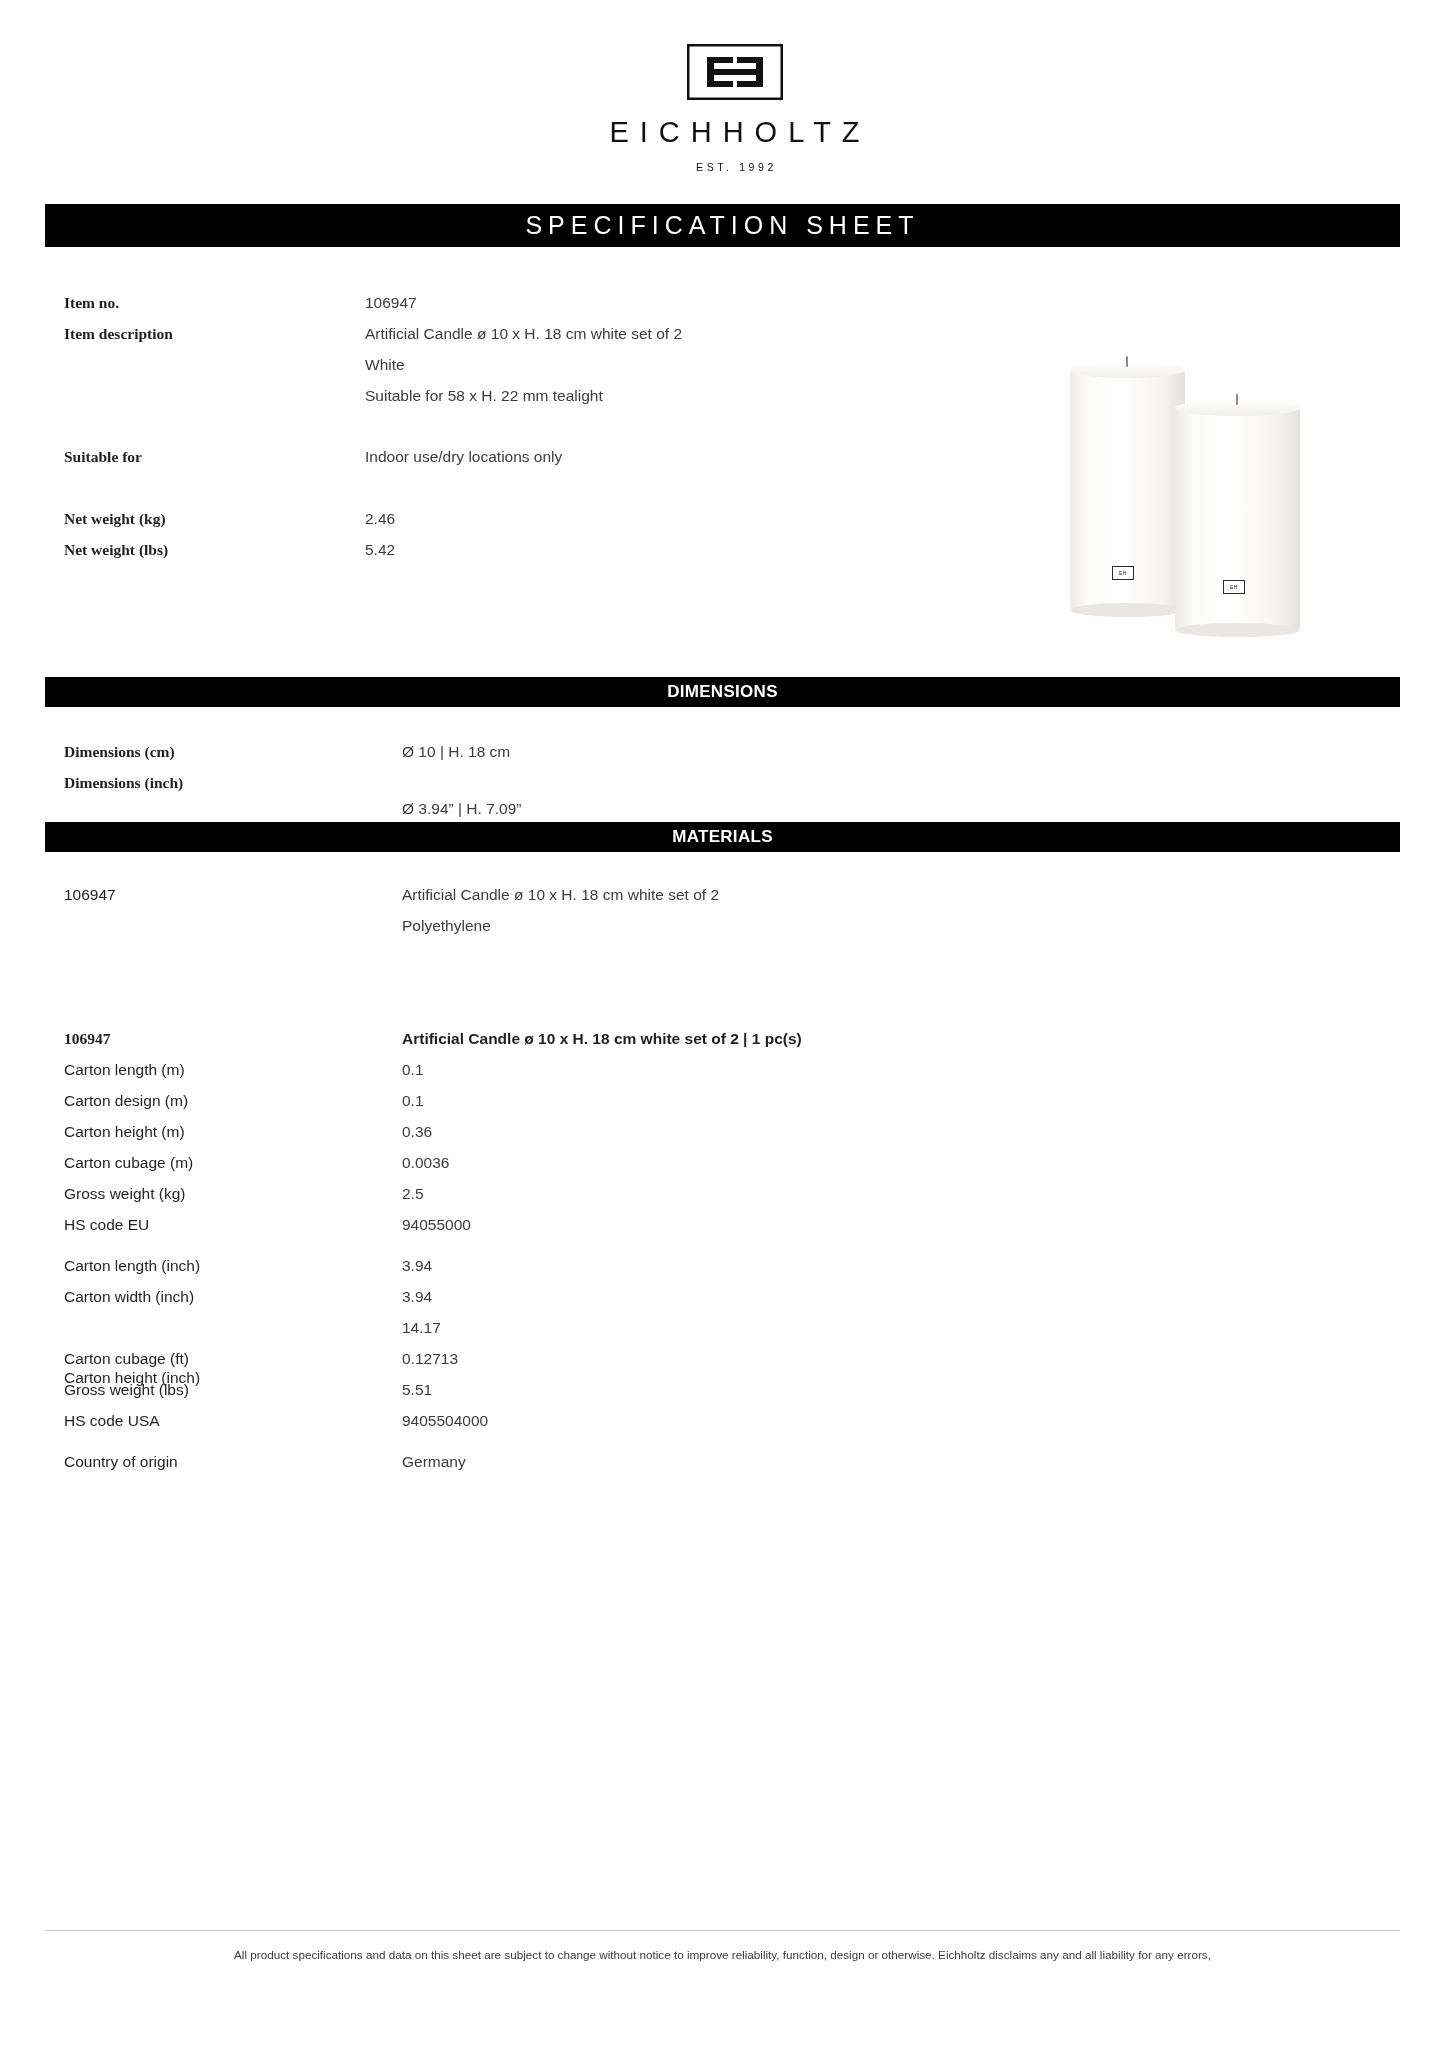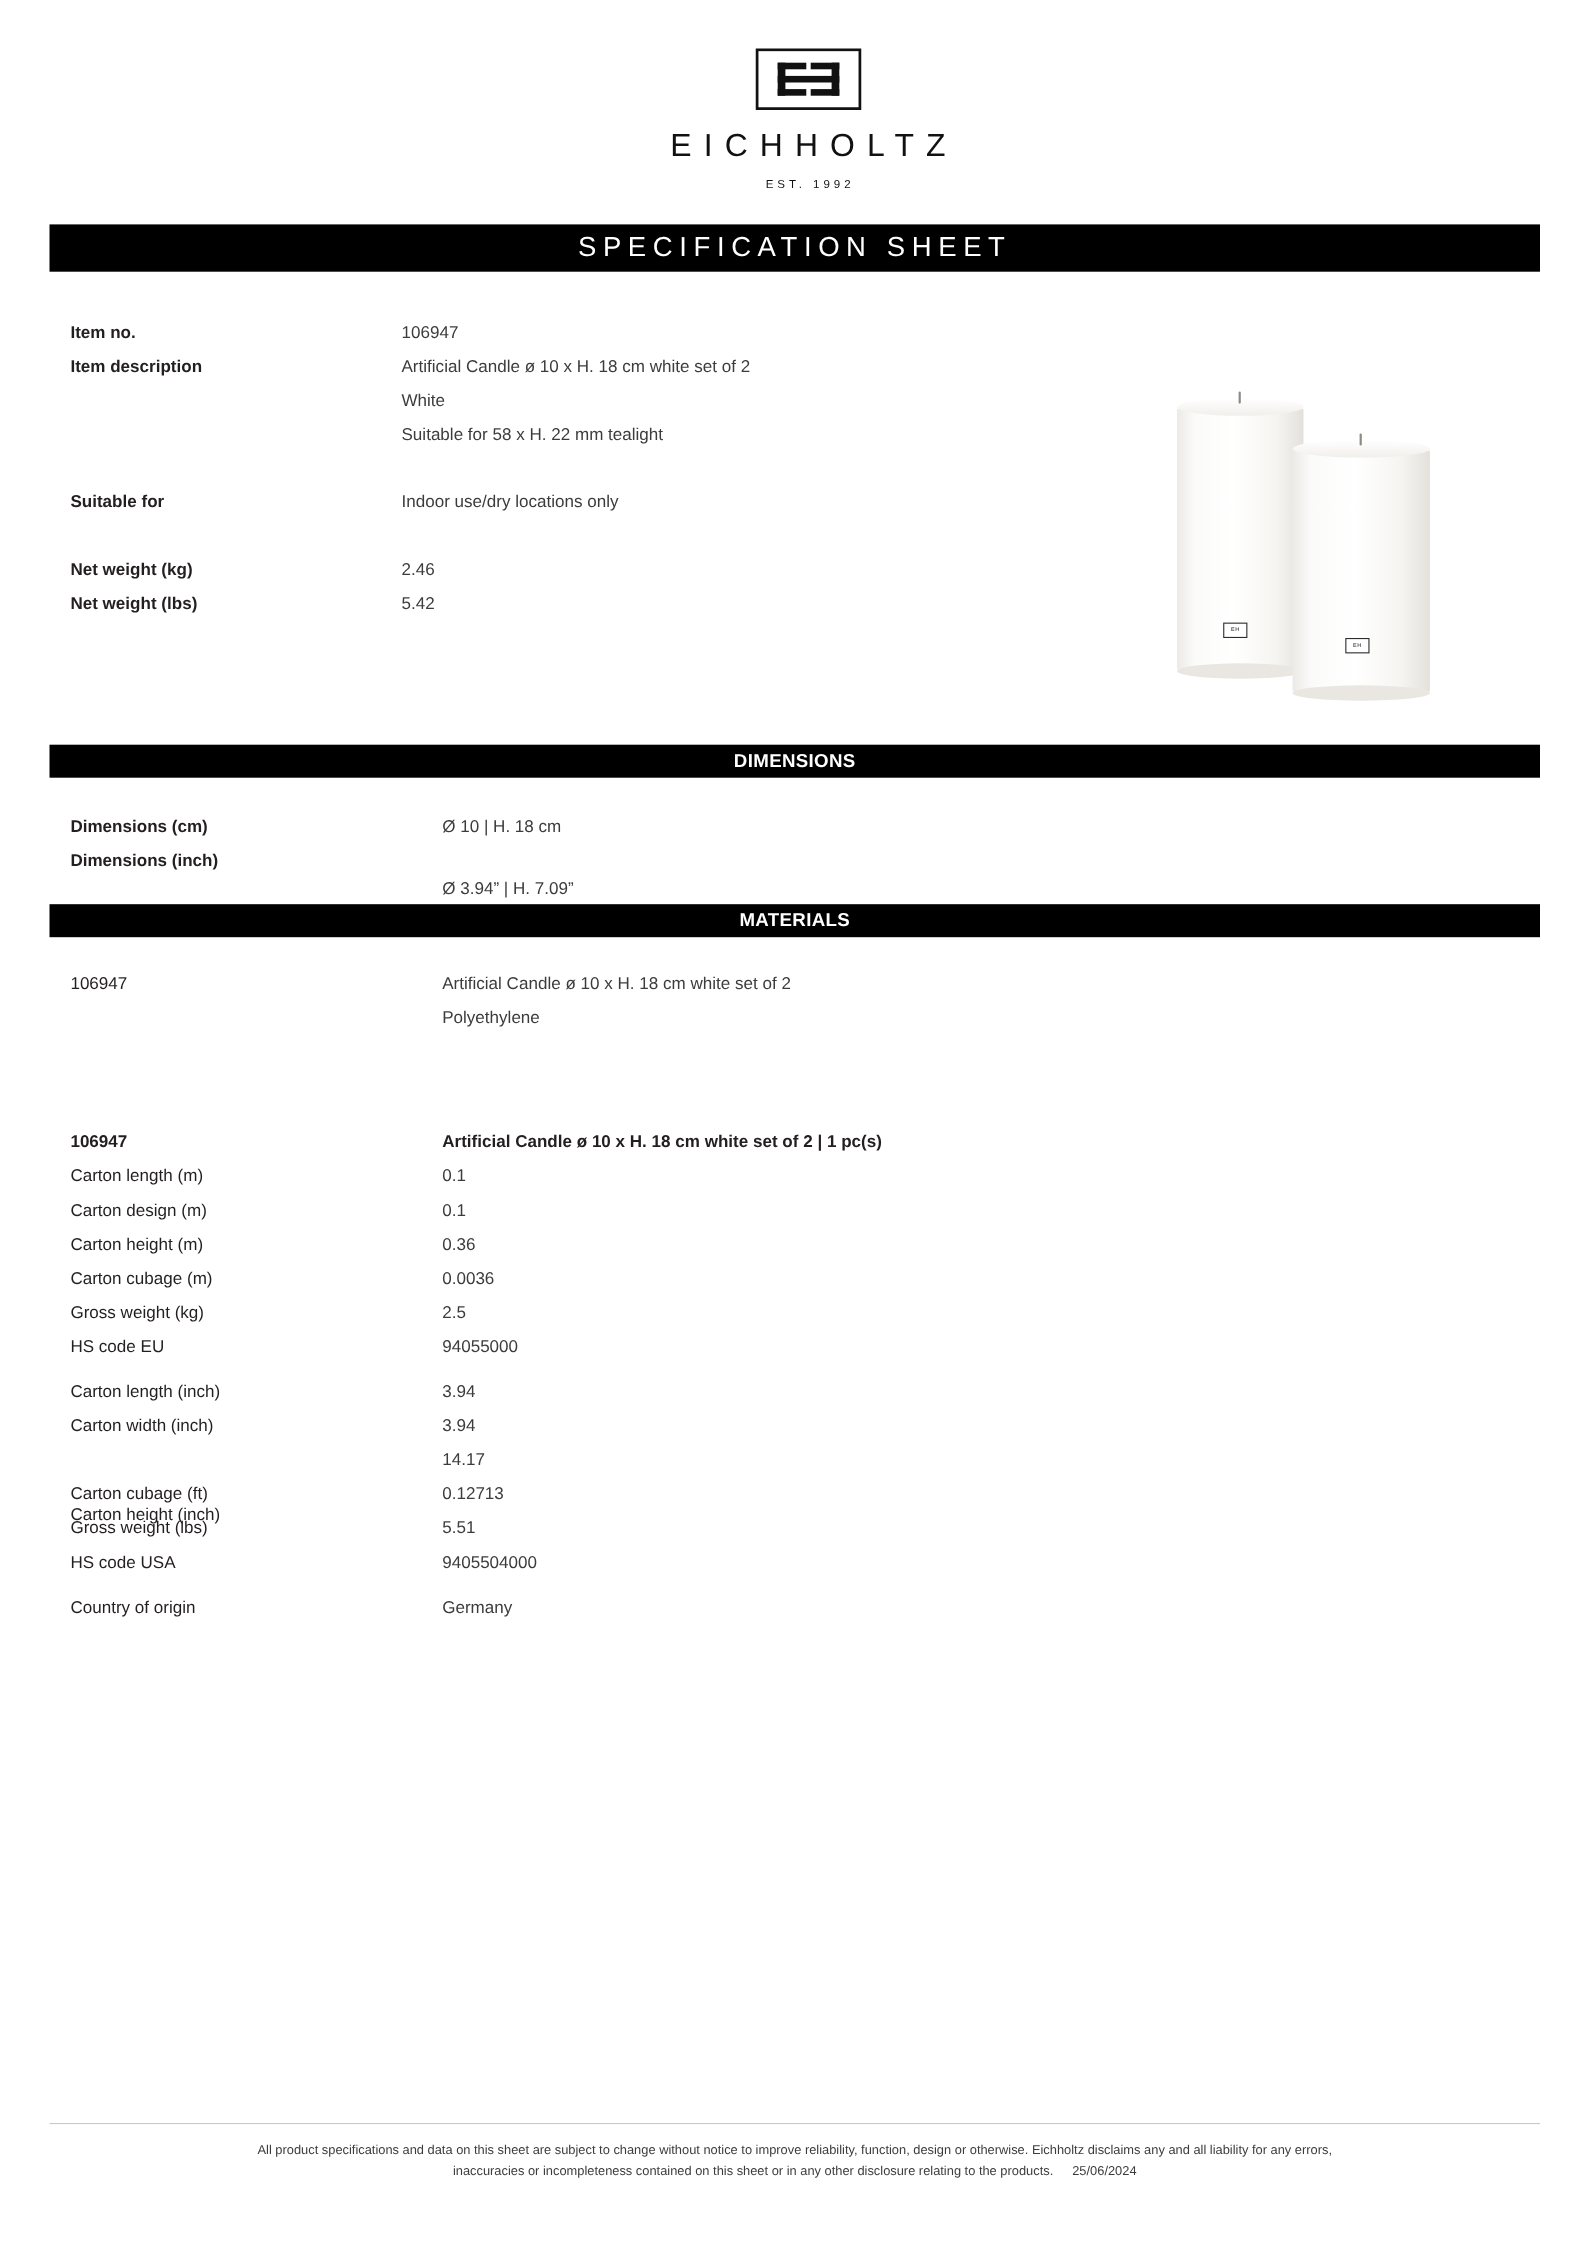--- a/index.html
+++ b/index.html
@@ -71,21 +71,21 @@
     font-size: 17px;
     font-weight: 700;
     letter-spacing: 0.3px;
   }
   .lbl {
     position: absolute;
     left: 64px;
     font-size: 15.5px;
     color: #231f20;
   }
-  .lbl.bold { font-weight: 700; }
+  .lbl.bold { font-weight: 700; font-family: Liberation Serif, serif; }
   .val {
     position: absolute;
     left: 365px;
     font-size: 15.5px;
     color: #3c3c3c;
   }
   .val.dim  { left: 402px; }
   .val.bold { font-weight: 700; color: #231f20; }
 
   
@@ -268,19 +268,15 @@
     <div class="lbl" style="top:1412px">HS code USA</div>
     <div class="val dim" style="top:1412px">9405504000</div>
 
     <div class="lbl" style="top:1453px">Country of origin</div>
     <div class="val dim" style="top:1453px">Germany</div>
   </div>
 
   <div class="footer">
     <div class="rule"></div>
     <div>All product specifications and data on this sheet are subject to change without notice to improve reliability, function, design or otherwise. Eichholtz disclaims any and all liability for any errors,</div>
-    <div>
-      <span>inaccuracies or incompleteness contained on this sheet or in any other disclosure relating to the products.</span>
-      <span style="display:inline-block;width:14px"></span><span>25/06/2024</span>
-    </div>
   </div>
 
 </div>
 
 </body></html>

